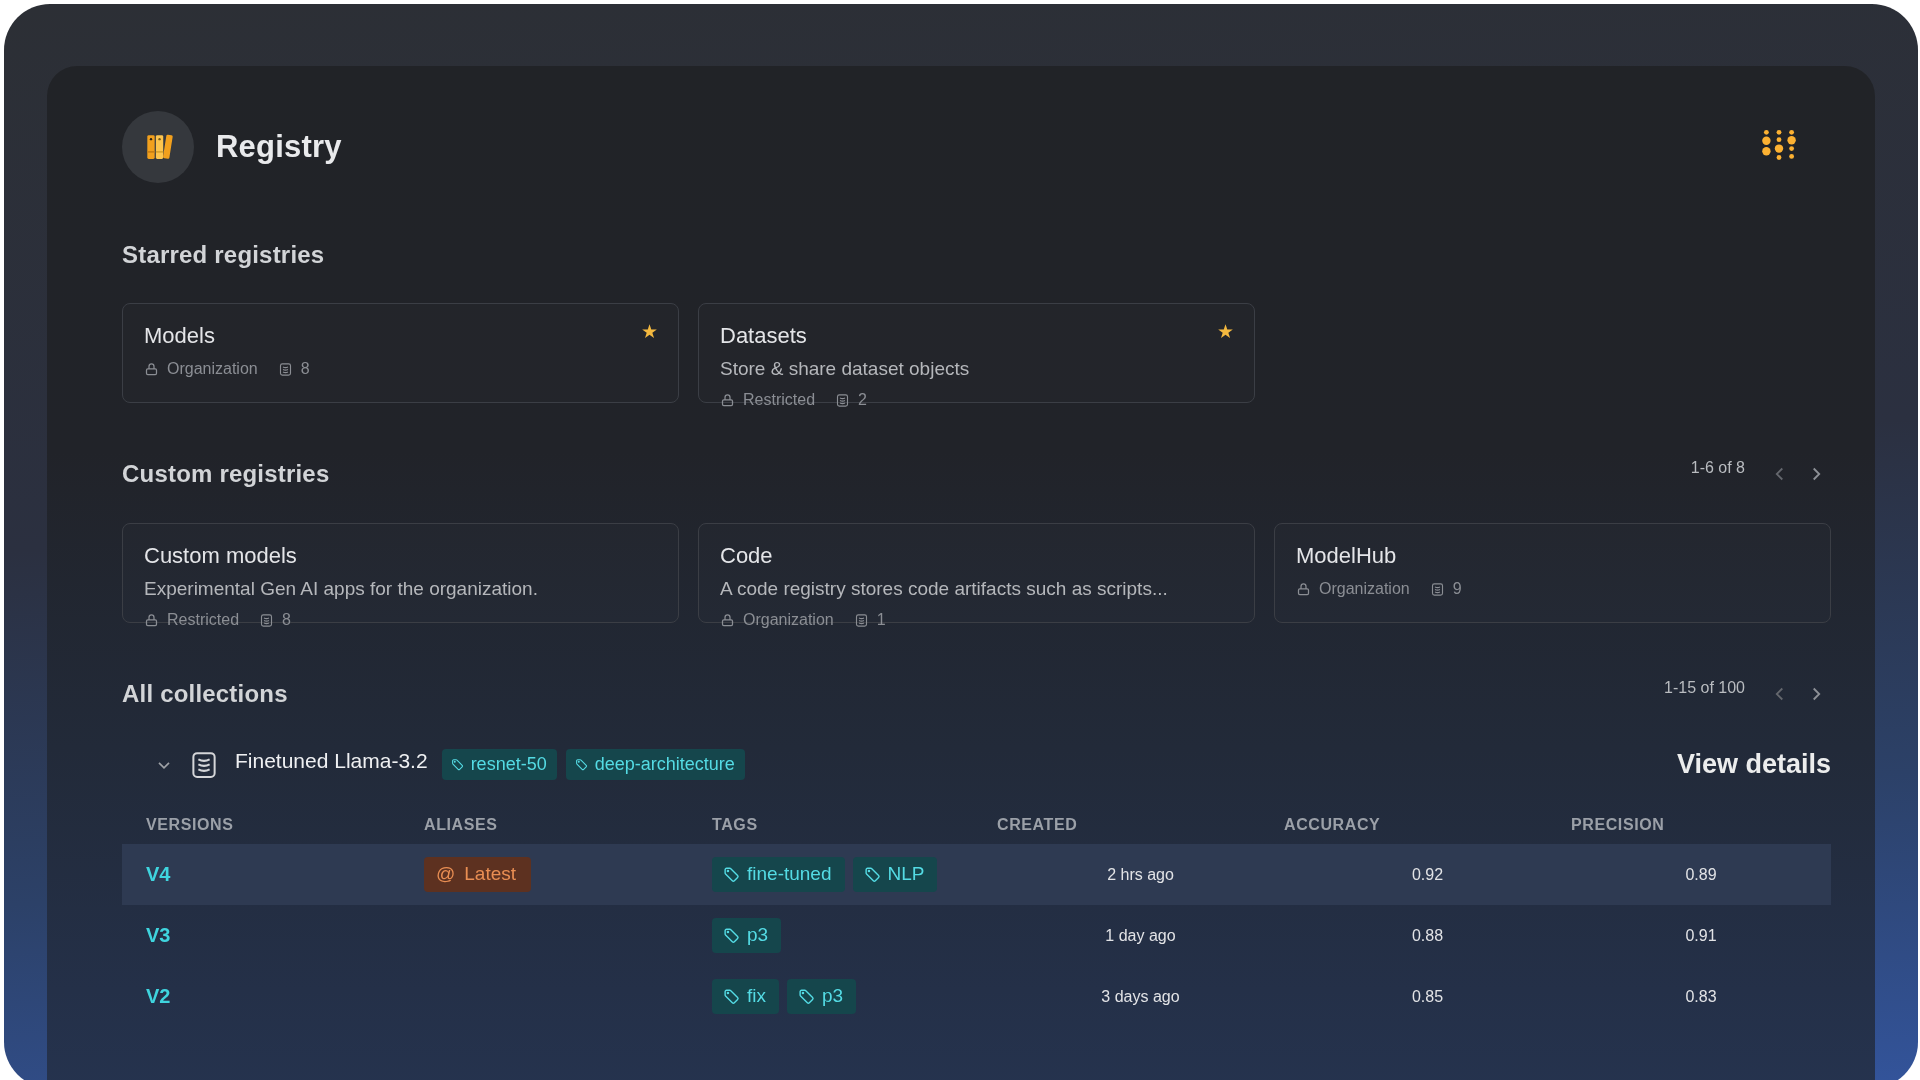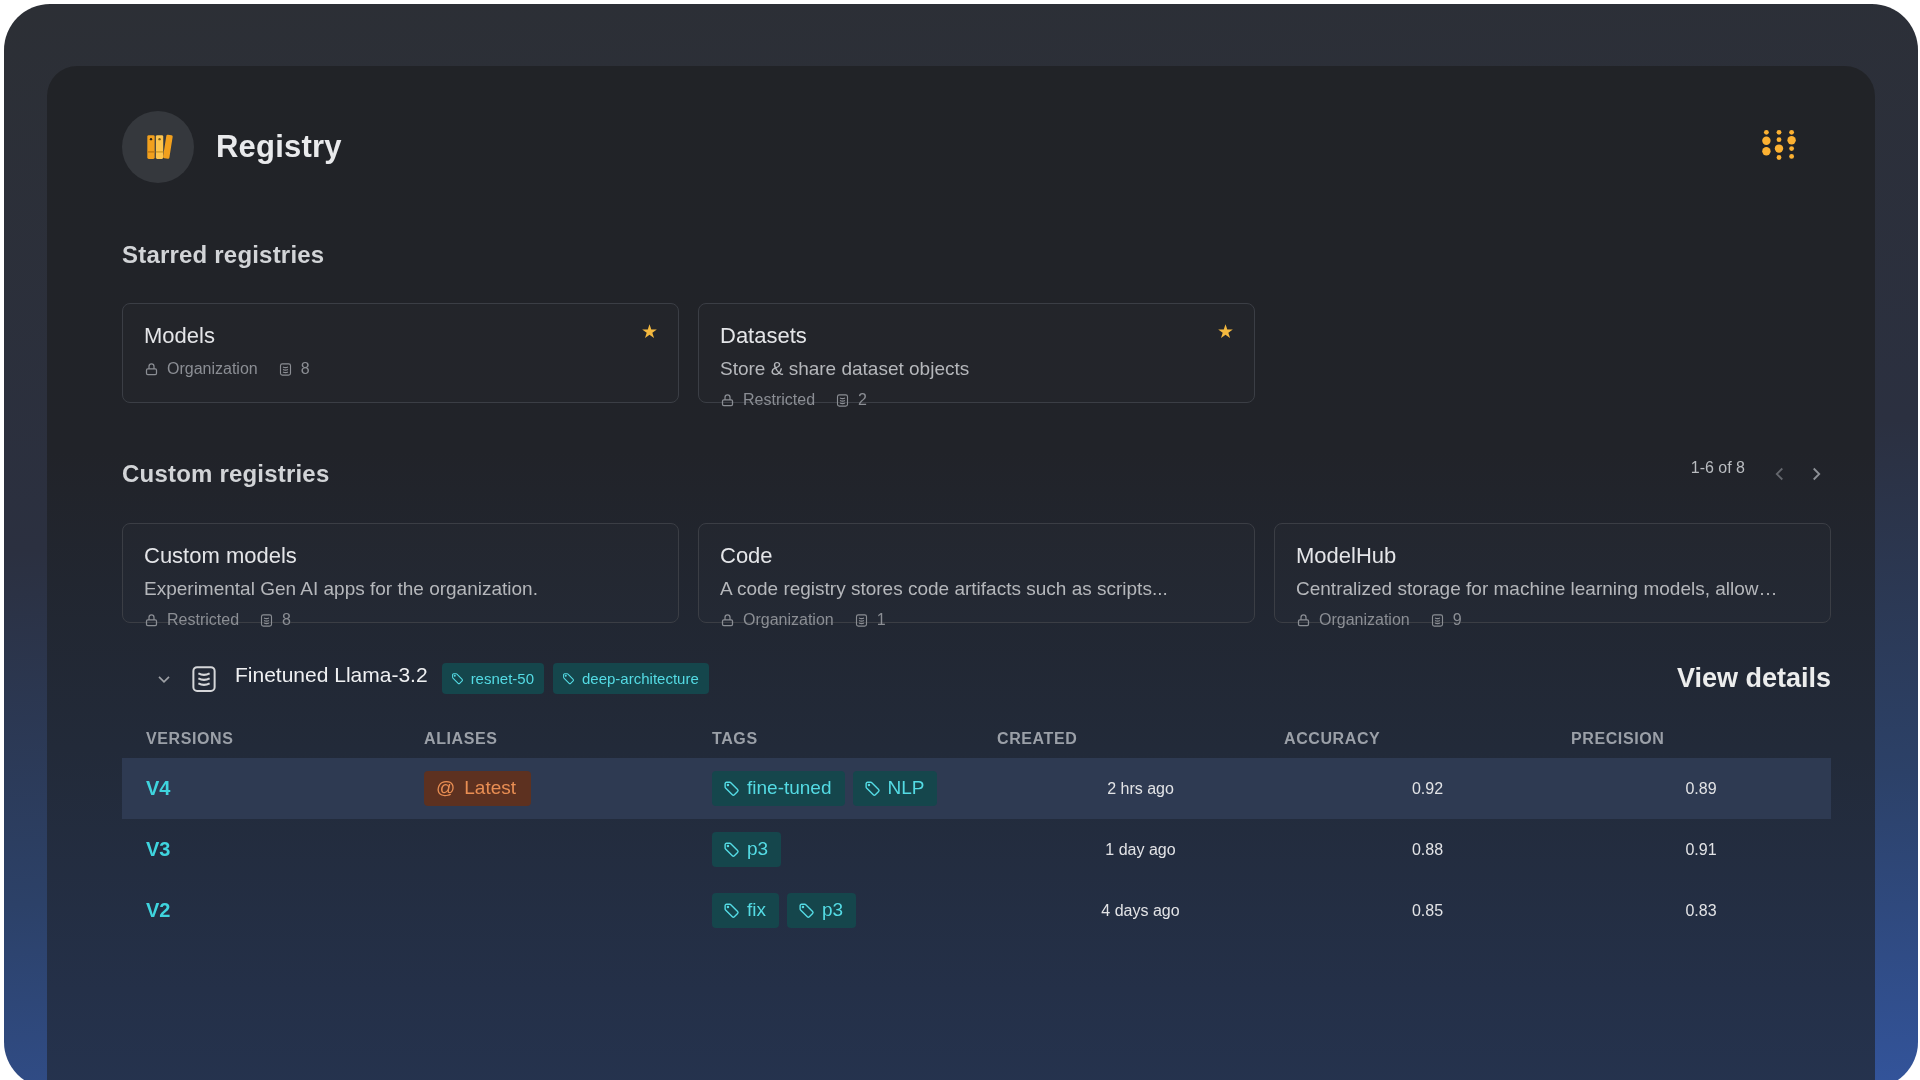--- a/index.html
+++ b/index.html
@@ -44,21 +44,21 @@
     font-size:16px; color:#8b8e94; }
   .card-foot .cnt-ico{ margin-left:12px; }
   .star{ position:absolute; top:16px; right:20px; font-size:19px; color:#f3b83f; cursor:pointer;}
 
   
   .coll-row{ display:flex; margin-top:40px; padding-left:32px; }
   .coll-name{ font-size:21px; color:#eff0f2; margin-left:16px; }
   .coll-pills{ display:flex; gap:9px; margin-left:14px; }
   .pill{ display:inline-flex; align-items:center; gap:7px; background:#15464c;
     color:#54dbe4; border-radius:4px; cursor:pointer; }
-  .pill.sm{ font-size:15px; padding:3px 10px 4px 9px; }
+  .pill.sm{ font-size:18px; padding:3px 10px 4px 9px; }
   .pill.lg{ font-size:19px; padding:6px 13px 7px 11px; }
   .view-details{ margin-left:auto; font-size:27px; font-weight:700; color:#eceded; cursor:pointer; background:none; border:none;}
   .chev-btn{ background:none; border:none; cursor:pointer; display:flex; align-items:center;}
   .coll-icon{ margin-left:15px; display:flex; align-items:center;}
 
   
   .tbl{ margin-top:26px; }
   .t-row{ display:grid; grid-template-columns:278px 288px 285px 287px 287px 1fr;
     align-items:center; padding-left:24px; }
   .t-head{ height:38px; }
@@ -214,40 +214,55 @@
               <svg width="15" height="15" viewBox="0 0 24 24" fill="none" stroke="#8b8e94" stroke-width="1.8">
                 <rect x="4" y="3" width="16" height="18" rx="3"></rect>
                 <path d="M8 8c2.7 1.3 5.3 1.3 8 0M8 12c2.7 1.3 5.3 1.3 8 0M8 16c2.7 1.3 5.3 1.3 8 0"></path>
               </svg>
             </span>
           <span>1</span>
         </div>
       </div>
       <div class="card">
         <div class="card-title">ModelHub</div>
-        <div class="card-desc">Centralized storage for machine learning models, allow…</div>
         <div class="card-foot">
           <span>
               <svg width="15" height="15" viewBox="0 0 24 24" fill="none" stroke="#8b8e94" stroke-width="2">
                 <rect x="4" y="11" width="16" height="9" rx="2"></rect>
                 <path d="M8 11V7a4 4 0 0 1 8 0v4"></path>
               </svg>
             </span>
           <span>Organization</span>
           <span class="cnt-ico">
               <svg width="15" height="15" viewBox="0 0 24 24" fill="none" stroke="#8b8e94" stroke-width="1.8">
                 <rect x="4" y="3" width="16" height="18" rx="3"></rect>
                 <path d="M8 8c2.7 1.3 5.3 1.3 8 0M8 12c2.7 1.3 5.3 1.3 8 0M8 16c2.7 1.3 5.3 1.3 8 0"></path>
               </svg>
             </span>
           <span>9</span>
         </div>
       </div>
     </div>
 
+    <div class="sec-row">
+      <div class="sec-title">All collections</div>
+      <div class="pager">
+        <span class="pager-label">1-15 of 100</span>
+        <button class="pg-btn">
+            <svg width="22" height="22" viewBox="0 0 24 24" fill="none" stroke="#64676d" stroke-width="2">
+              <polyline points="14.5,6 8.5,12 14.5,18"></polyline>
+            </svg>
+          </button>
+        <button class="pg-btn">
+            <svg width="22" height="22" viewBox="0 0 24 24" fill="none" stroke="#8d9096" stroke-width="2">
+              <polyline points="9.5,6 15.5,12 9.5,18"></polyline>
+            </svg>
+          </button>
+      </div>
+    </div>
 
     <div class="coll-row">
       <button class="chev-btn">
           <svg width="20" height="20" viewBox="0 0 24 24" fill="none" stroke="#9ea1a6" stroke-width="2">
             <polyline points="6,9.5 12,15.5 18,9.5"></polyline>
           </svg>
         </button>
       <span class="coll-icon">
           <svg width="30" height="30" viewBox="0 0 24 24" fill="none" stroke="#d5d6d9" stroke-width="1.6">
             <rect x="3.5" y="2.5" width="17" height="19" rx="3"></rect>
@@ -340,20 +355,20 @@
               <span>fix</span>
             </span>
           <span class="pill lg">
               <svg width="17" height="17" viewBox="0 0 24 24" fill="none" stroke="#54dbe4" stroke-width="2">
                 <path d="M20.6 13.4 11 3.8A2 2 0 0 0 9.6 3.2H5a2 2 0 0 0-2 2v4.6c0 .5.2 1 .6 1.4l9.6 9.6a2 2 0 0 0 2.8 0l4.6-4.6a2 2 0 0 0 0-2.8z"></path>
                 <circle cx="7" cy="7" r="0.8"></circle>
               </svg>
               <span>p3</span>
             </span>
         </span>
-        <span class="cell">4 days ago</span>
+        <span class="cell">3 days ago</span>
         <span class="cell">0.85</span>
         <span class="cell">0.83</span>
       </div>
     </div>
 
   </div>
 </div>
 
 </body></html>

